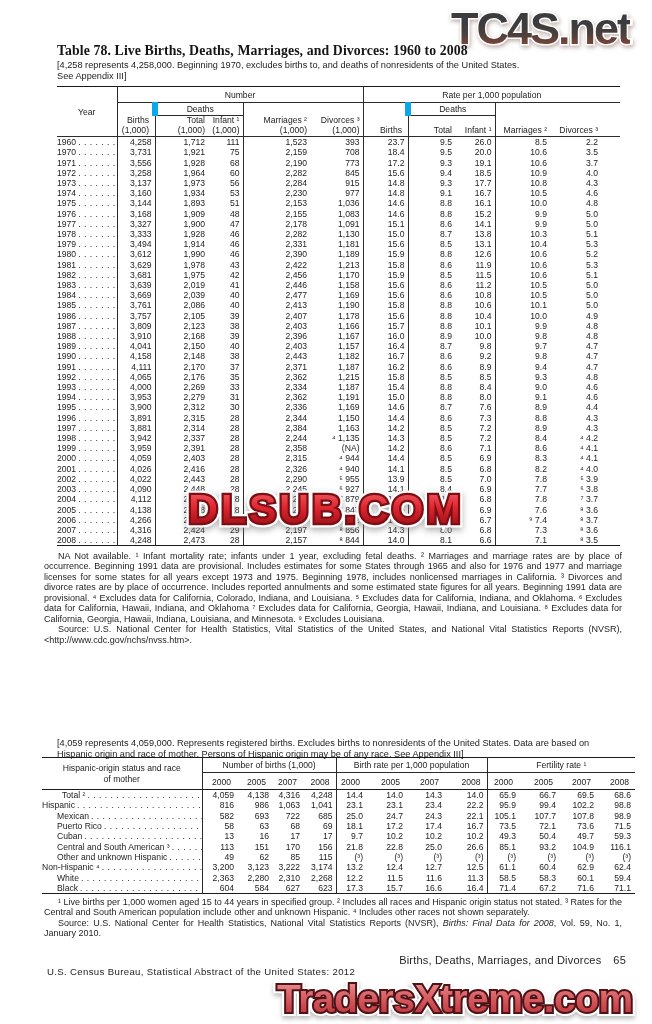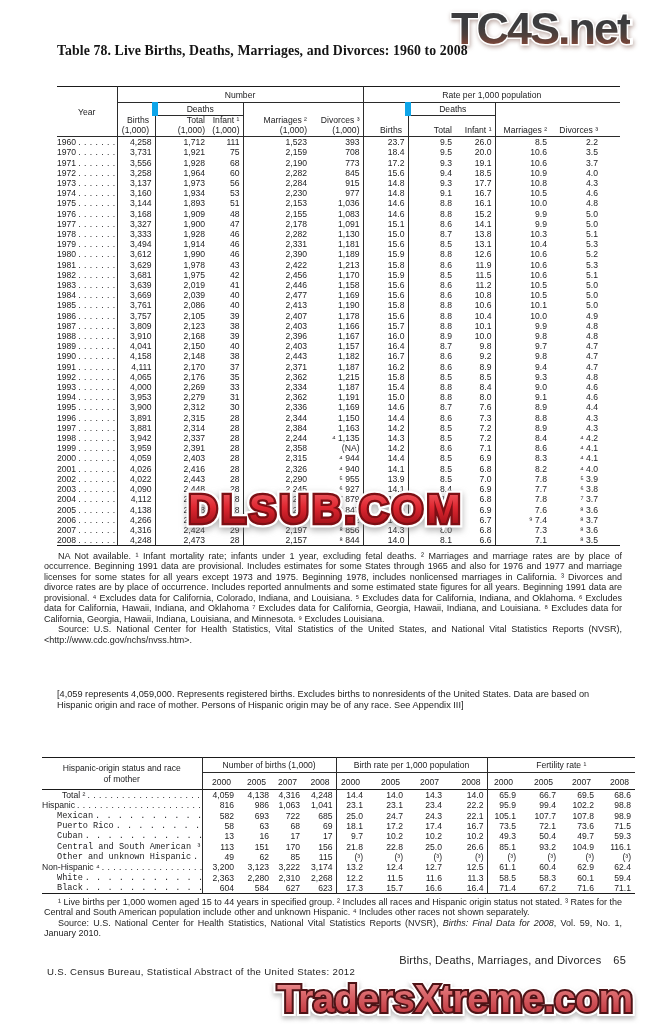--- a/index.html
+++ b/index.html
@@ -31,21 +31,21 @@
   .hnum{ vertical-align:bottom; text-align:right; padding:0 3px 1px 0;
     line-height:9.6px; white-space:pre-line; }
   .yearhead{ text-align:center; vertical-align:middle; }
   .t78 tbody tr:first-child td{ border-top:1px solid #2b2b2b; }
   .t79 tbody tr:first-child td{ border-top:1.5px solid #1a1a1a; }
   .t78 td:last-child, .t78 th.divr{ padding-right:22px; }
   .t79 td:last-child{ padding-right:4px; }
   .lab{ display:flex; overflow:hidden; text-align:left; }
   .lab .dots{ flex:1; white-space:nowrap; overflow:hidden; margin-left:2px; letter-spacing:.5px; }
   .ycell, .lcell{ text-align:left !important; padding-right:0 !important; }
-  .ind1 .lab{ padding-left:15px;font-family:Liberation Mono, monospace; } .ind2 .lab{ padding-left:20px; }
+  .ind1 .lab{ padding-left:15px; } .ind2 .lab{ padding-left:20px; }
   .boldrow td{ font-weight:normal; }
   .t79 .grp{ height:14px; }
   .t79 .yhead{ vertical-align:bottom; text-align:right; padding:0 6px 2px 0; height:14px; }
   .t79 .labhead{ text-align:center; vertical-align:middle; white-space:pre-line; line-height:10.5px;margin-top:12px; }
   
   .fnote{ font-size:9px; line-height:10.45px; color:#1e1e1e; text-align:justify; }
   .fnote p{ margin:0; text-indent:14px; }
   .ital{ font-style:italic; }
   
   .pg-head-right{ font-size:11px; color:#1e1e1e; letter-spacing:.2px; }
@@ -81,20 +81,22 @@
 
 <div class="wm wm-top">
   <span class="lyr wt-out">TC4S.net</span>
   <span class="fill wt-fill">TC4S.net</span>
 </div>
 
 <div class="content">
 
   <div class="abs tbl-title" style="left:57px; top:42px; width:560px;">Table 78. Live Births, Deaths, Marriages, and Divorces: 1960 to 2008</div>
 
+  <div class="abs tbl-note" style="left:57px; top:60px; width:555px;">[4,258 represents 4,258,000. Beginning 1970, excludes births to, and deaths of nonresidents of the United States.
+See Appendix III]</div>
 
   <table class="abs dtable t78" style="left:57px; top:86px; width:563px;">
     <colgroup>
       <col style="width:60px">
         <col style="width:38px">
         <col style="width:53px">
         <col style="width:35px">
       <col style="width:67px">
         <col style="width:53px">
         <col style="width:45px">
@@ -854,21 +856,21 @@
         </tr>
       </tbody>
   </table>
 
   <div class="abs fnote" style="left:44px; top:551px; width:578px;">
     <p>NA Not available. ¹ Infant mortality rate; infants under 1 year, excluding fetal deaths. ² Marriages and marriage rates are by place of occurrence. Beginning 1991 data are provisional. Includes estimates for some States through 1965 and also for 1976 and 1977 and marriage licenses for some states for all years except 1973 and 1975. Beginning 1978, includes nonlicensed marriages in California. ³ Divorces and divorce rates are by place of occurrence. Includes reported annulments and some estimated state figures for all years. Beginning 1991 data are provisional. ⁴ Excludes data for California, Colorado, Indiana, and Louisiana. ⁵ Excludes data for California, Indiana, and Oklahoma. ⁶ Excludes data for California, Hawaii, Indiana, and Oklahoma ⁷ Excludes data for California, Georgia, Hawaii, Indiana, and Louisiana. ⁸ Excludes data for California, Georgia, Hawaii, Indiana, Louisiana, and Minnesota. ⁹ Excludes Louisiana.</p>
     <p>Source: U.S. National Center for Health Statistics, Vital Statistics of the United States, and National Vital Statistics Reports (NVSR), &lt;http://www.cdc.gov/nchs/nvss.htm&gt;.</p>
   </div>
 
 
-  <div class="abs tbl-note" style="left:57px; top:689px; width:565px;">[4,059 represents 4,059,000. Represents registered births. Excludes births to nonresidents of the United States. Data are based on
+  <div class="abs tbl-note" style="left:57px; top:738px; width:565px;">[4,059 represents 4,059,000. Represents registered births. Excludes births to nonresidents of the United States. Data are based on
 Hispanic origin and race of mother. Persons of Hispanic origin may be of any race. See Appendix III]</div>
 
   <table class="abs dtable t79" style="left:42px; top:757px; width:593px;">
     <colgroup>
       <col style="width:160px">
         <col style="width:35px">
         <col style="width:35px">
         <col style="width:31px">
         <col style="width:33px">
       <col style="width:30px">

